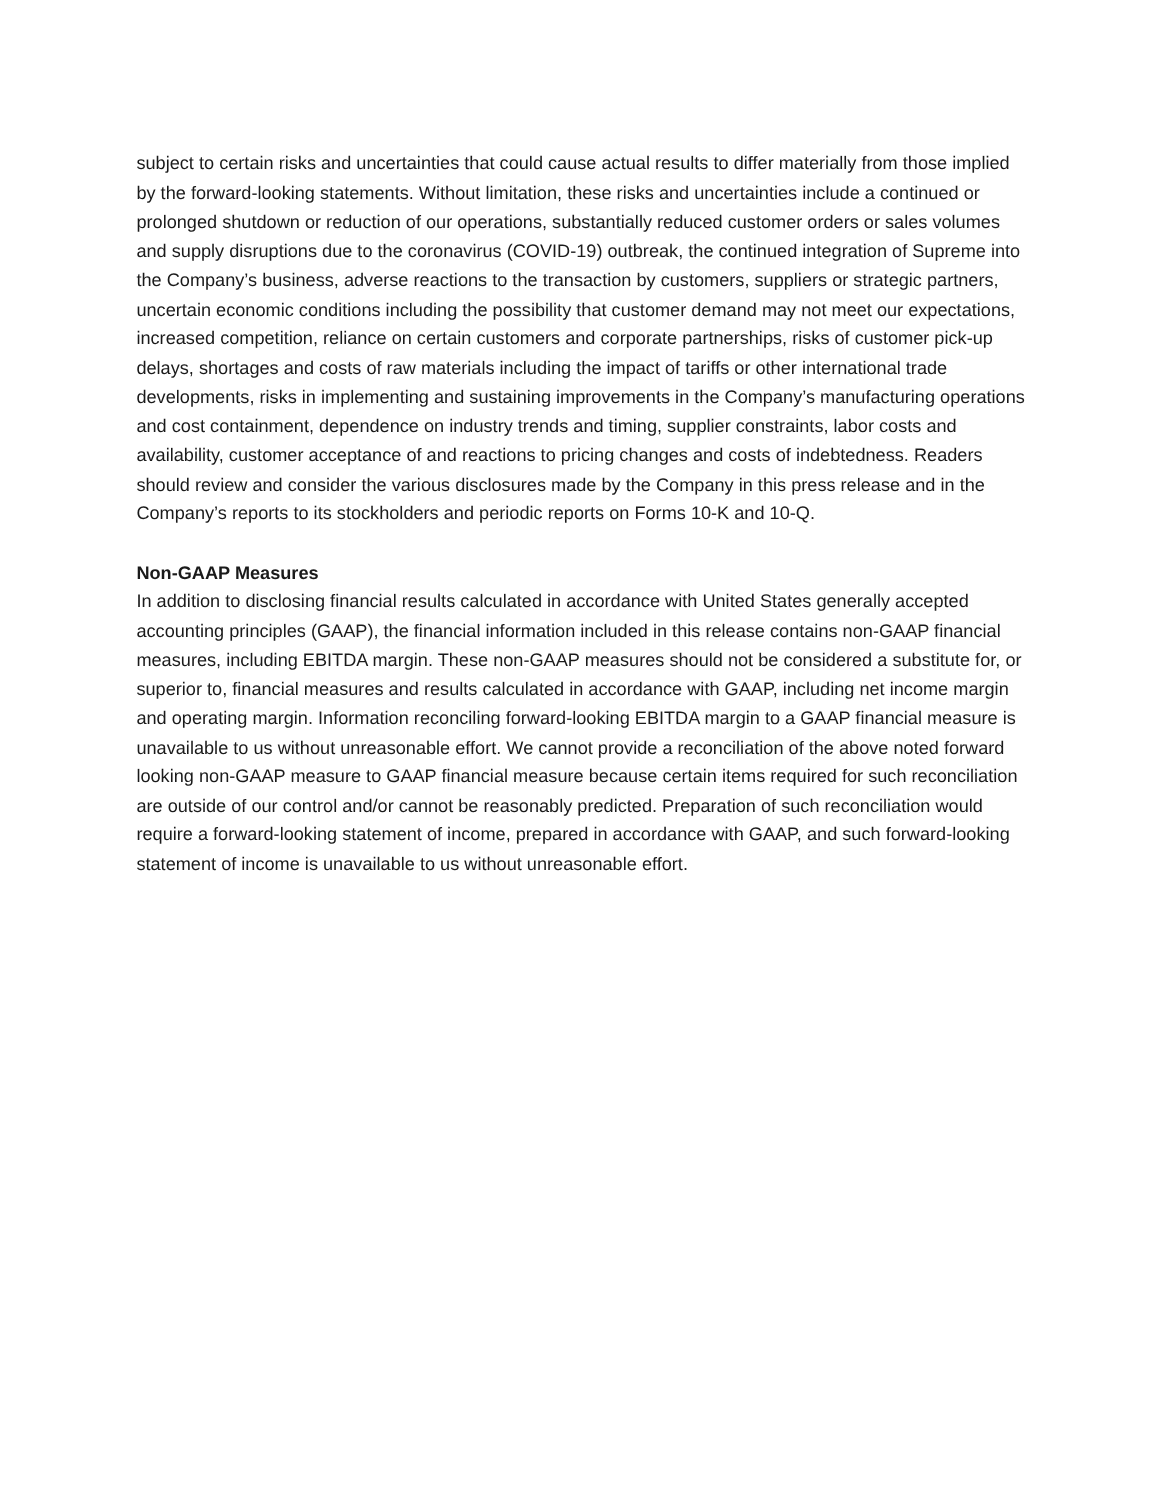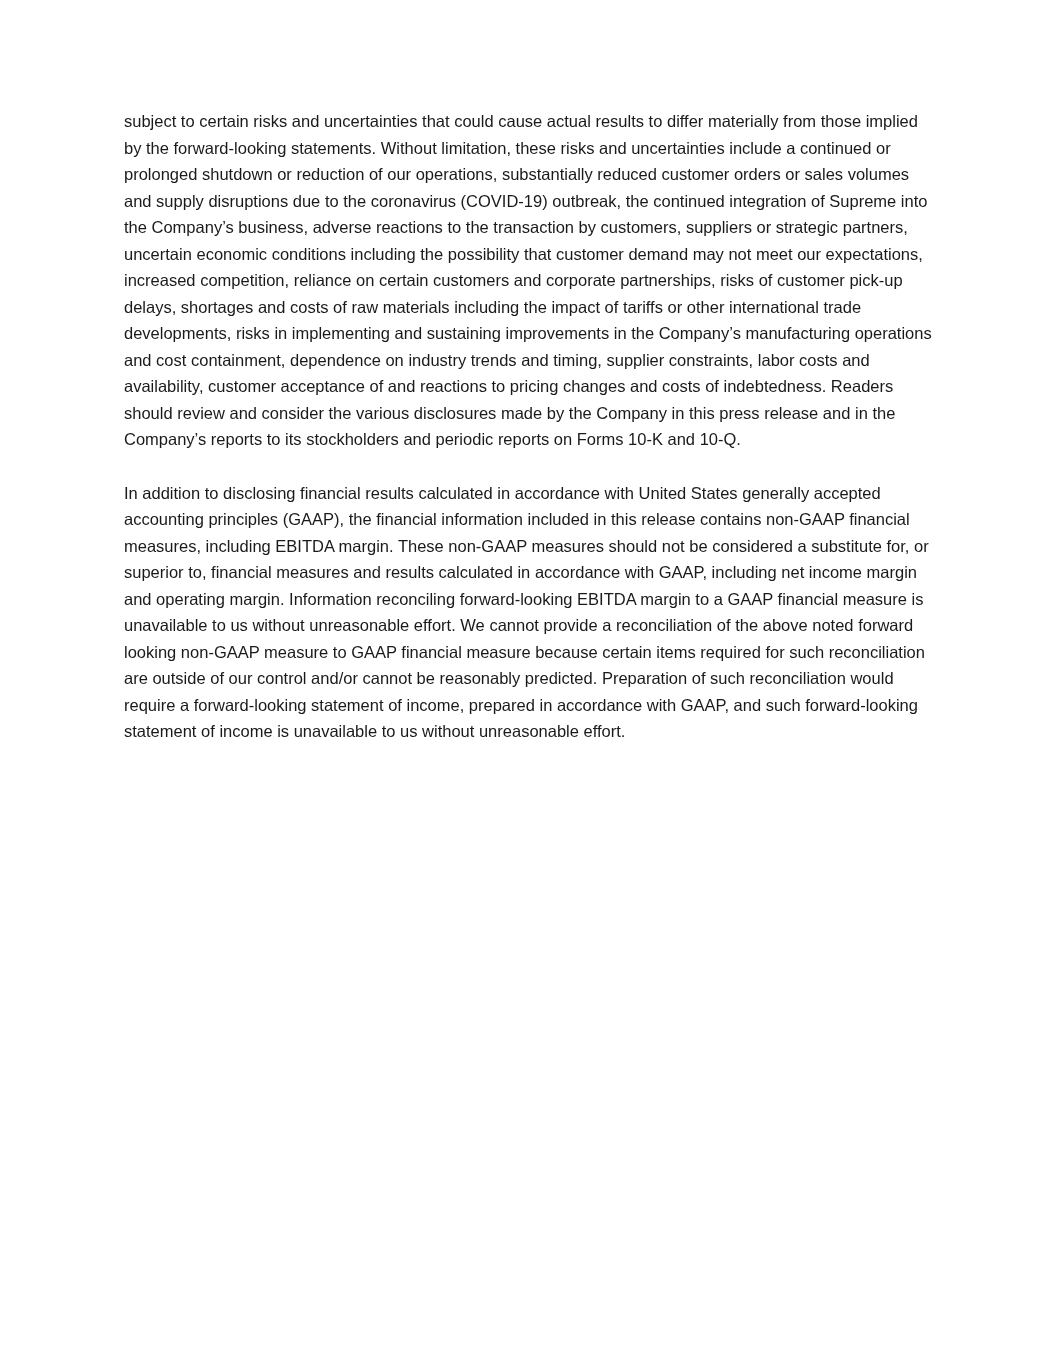--- a/index.html
+++ b/index.html
@@ -10,21 +10,21 @@
   .page {
     position: relative;
     width: 1055px;
     height: 1365px;
     background: #ffffff;
     margin: 0 auto;
     overflow: hidden;
   }
   .content {
     position: absolute;
-    top: 108px;
+    top: 136px;
     left: 124px;
     width: 808px;
     color: #1a1a1a;
     font-size: 16.5px;
     line-height: 26.5px;
     text-align: left;
   }
   .para {
     margin: 0 0 0 0;
   }
@@ -38,15 +38,16 @@
     color: #1a1a1a;
   }
 </style>
 </head>
 <body>
 
 <div class="page">
   <div class="content">
     <p class="para">subject to certain risks and uncertainties that could cause actual results to differ materially from those implied by the forward-looking statements. Without limitation, these risks and uncertainties include a continued or prolonged shutdown or reduction of our operations, substantially reduced customer orders or sales volumes and supply disruptions due to the coronavirus (COVID-19) outbreak, the continued integration of Supreme into the Company’s business, adverse reactions to the transaction by customers, suppliers or strategic partners, uncertain economic conditions including the possibility that customer demand may not meet our expectations, increased competition, reliance on certain customers and corporate partnerships, risks of customer pick-up delays, shortages and costs of raw materials including the impact of tariffs or other international trade developments, risks in implementing and sustaining improvements in the Company’s manufacturing operations and cost containment, dependence on industry trends and timing, supplier constraints, labor costs and availability, customer acceptance of and reactions to pricing changes and costs of indebtedness. Readers should review and consider the various disclosures made by the Company in this press release and in the Company’s reports to its stockholders and periodic reports on Forms 10-K and 10-Q.</p>
     <div class="section-gap"></div>
+    <div class="heading">Non-GAAP Measures</div>
     <p class="para">In addition to disclosing financial results calculated in accordance with United States generally accepted accounting principles (GAAP), the financial information included in this release contains non-GAAP financial measures, including EBITDA margin. These non-GAAP measures should not be considered a substitute for, or superior to, financial measures and results calculated in accordance with GAAP, including net income margin and operating margin. Information reconciling forward-looking EBITDA margin to a GAAP financial measure is unavailable to us without unreasonable effort. We cannot provide a reconciliation of the above noted forward looking non-GAAP measure to GAAP financial measure because certain items required for such reconciliation are outside of our control and/or cannot be reasonably predicted. Preparation of such reconciliation would require a forward-looking statement of income, prepared in accordance with GAAP, and such forward-looking statement of income is unavailable to us without unreasonable effort.</p>
   </div>
 </div>
 
 </body></html>

